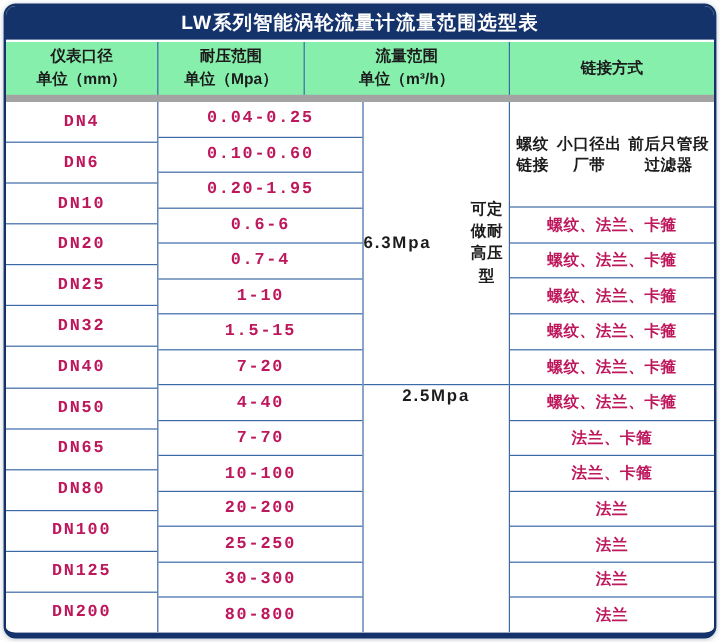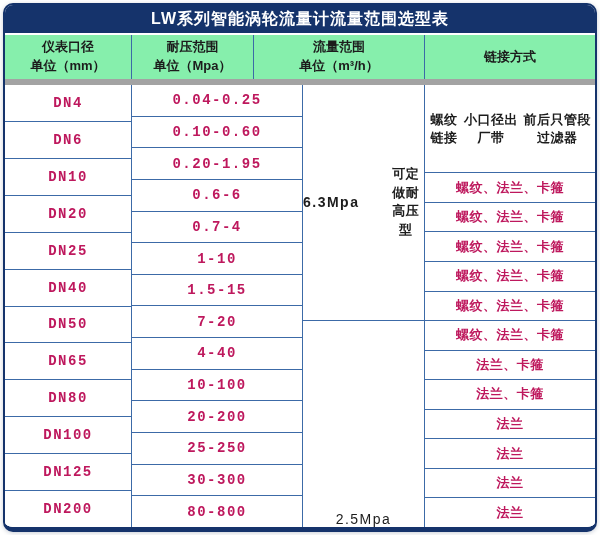--- a/index.html
+++ b/index.html
@@ -89,22 +89,22 @@
     height: calc(100% * 8 / 15);
     display: flex; flex-direction: row;
     align-items: center; justify-content: flex-end;
     gap: 28px;
     border-bottom: 1px solid #3c6aa7;
     font-weight: bold;
     text-align: center;
   }
   .pressure-b {
     flex: 1;
-    display: flex; align-items: flex-end; justify-content: center;
-    font-weight: normal;
+    display: flex; align-items: flex-start; justify-content: center;
+    font-weight: bold;
   }
   .pressure-label { font-size: 14px; letter-spacing: 1.5px; }
   .pressure-note { font-size: 13px; line-height: 1.45; letter-spacing: 0.5px; }
 </style>
 </head>
 <body>
 
 <div class="page">
   <div class="frame">
 
@@ -131,39 +131,41 @@
     </div>
 
     <div class="tbody">
 
       <div class="col c1">
         <div class="cell">DN4</div>
         <div class="cell">DN6</div>
         <div class="cell">DN10</div>
         <div class="cell">DN20</div>
         <div class="cell">DN25</div>
+        <div class="cell">DN32</div>
         <div class="cell">DN40</div>
         <div class="cell">DN50</div>
         <div class="cell">DN65</div>
         <div class="cell">DN80</div>
         <div class="cell">DN100</div>
         <div class="cell">DN125</div>
         <div class="cell">DN200</div>
       </div>
 
       <div class="col c2">
         <div class="cell">0.04-0.25</div>
         <div class="cell">0.10-0.60</div>
         <div class="cell">0.20-1.95</div>
         <div class="cell">0.6-6</div>
         <div class="cell">0.7-4</div>
         <div class="cell">1-10</div>
         <div class="cell">1.5-15</div>
         <div class="cell">7-20</div>
         <div class="cell">4-40</div>
+        <div class="cell">7-70</div>
         <div class="cell">10-100</div>
         <div class="cell">20-200</div>
         <div class="cell">25-250</div>
         <div class="cell">30-300</div>
         <div class="cell">80-800</div>
       </div>
 
       <div class="col c3">
         <div class="pressure-a">
           <span class="pressure-label">6.3Mpa</span>

